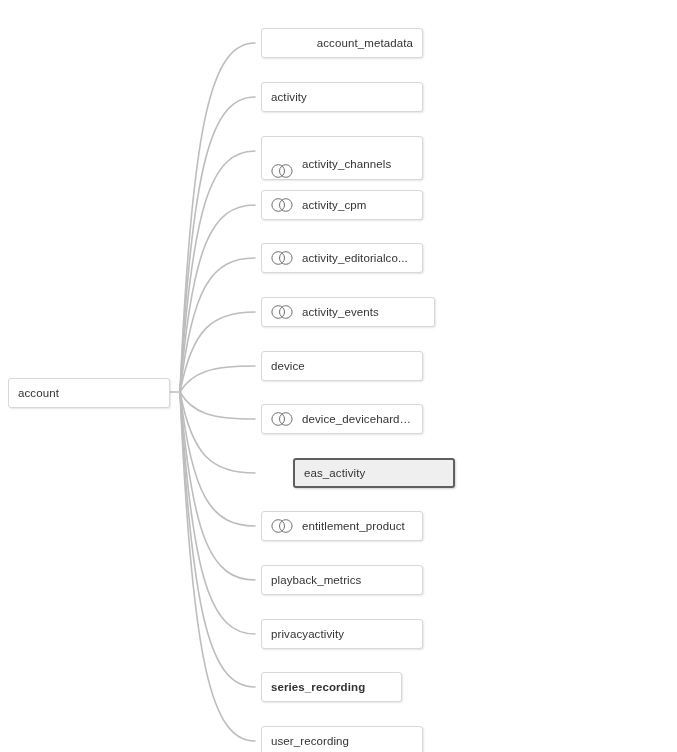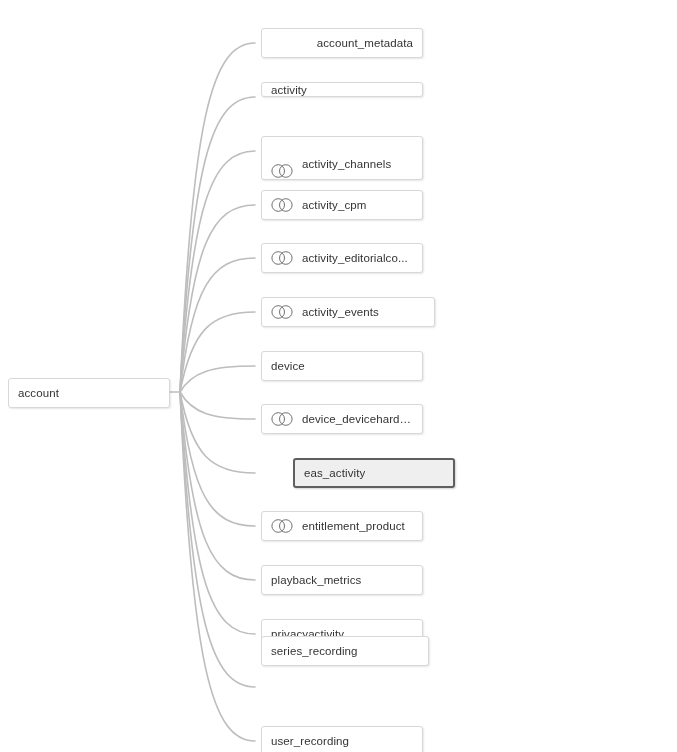--- a/index.html
+++ b/index.html
@@ -111,21 +111,21 @@
       <path class="edge-path" stroke-width="2.2" d="M 170 392 L 180 392"></path>
     </svg>
 
   <div id="node-layer">
       <div class="node root-node" style="left: 8px; top: 378px; width: 162px; height: 30px;">
         <span class="node-label">account</span>
       </div>
       <div class="node child-node" style="left: 261px; top: 28px; width: 162px; height: 30px; justify-content: flex-end;">
         <span class="node-label">account_metadata</span>
       </div>
-      <div class="node child-node" style="left: 261px; top: 82px; width: 162px; height: 15px;">
+      <div class="node child-node" style="left: 261px; top: 82px; width: 162px; height: 30px;">
         <span class="node-label">activity</span>
       </div>
       <div class="node child-node" style="left: 261px; top: 136px; width: 162px; height: 44px; align-items: flex-end;">
         <span class="venn-icon">
           <svg width="22" height="16" viewBox="0 0 22 16">
             <circle cx="7.2" cy="8" r="6.3" fill="none" stroke="#707070" stroke-width="1"></circle>
             <circle cx="14.8" cy="8" r="6.3" fill="none" stroke="#707070" stroke-width="1"></circle>
           </svg>
         </span>
         <span class="node-label">activity_channels</span>
@@ -180,21 +180,21 @@
           </svg>
         </span>
         <span class="node-label">entitlement_product</span>
       </div>
       <div class="node child-node" style="left: 261px; top: 565px; width: 162px; height: 30px;">
         <span class="node-label">playback_metrics</span>
       </div>
       <div class="node child-node" style="left: 261px; top: 619px; width: 162px; height: 30px;">
         <span class="node-label">privacyactivity</span>
       </div>
-      <div class="node child-node" style="left: 261px; top: 636px; width: 168px; height: 30px;">
+      <div class="node child-node" style="left: 261px; top: 672px; width: 141px; height: 30px; font-weight: bold;">
         <span class="node-label">series_recording</span>
       </div>
       <div class="node child-node" style="left: 261px; top: 726px; width: 162px; height: 30px;">
         <span class="node-label">user_recording</span>
       </div>
     </div>
 
 </div>
 
 </body></html>

